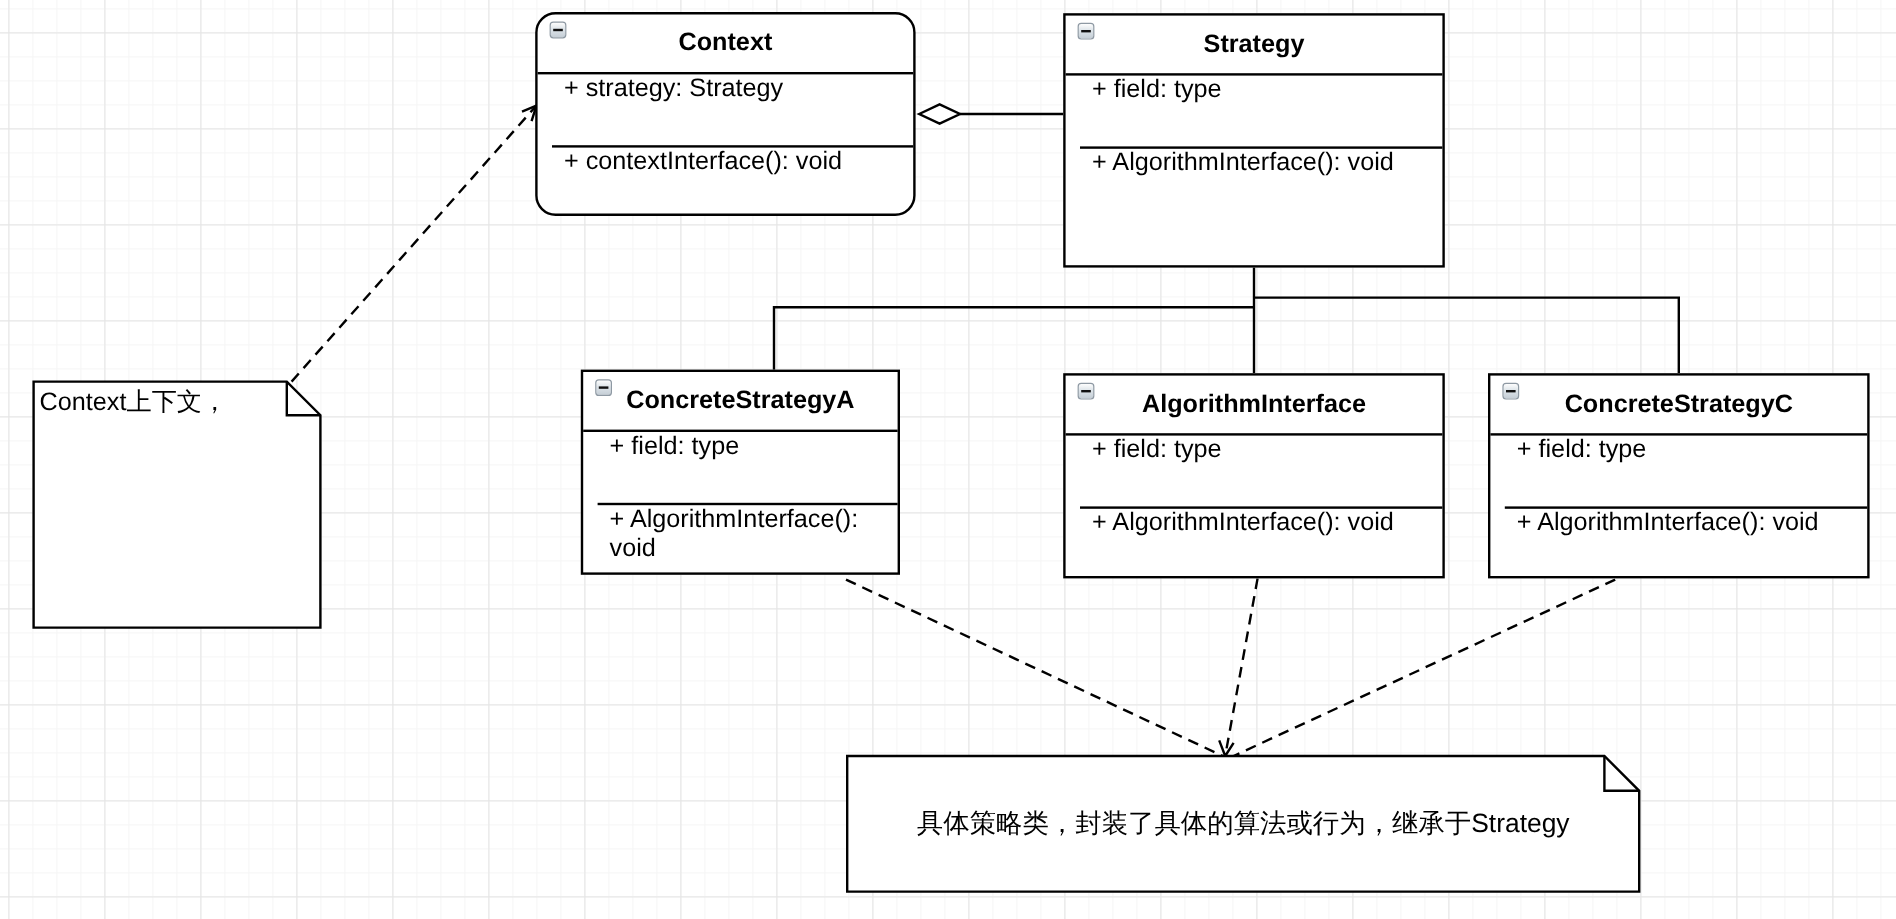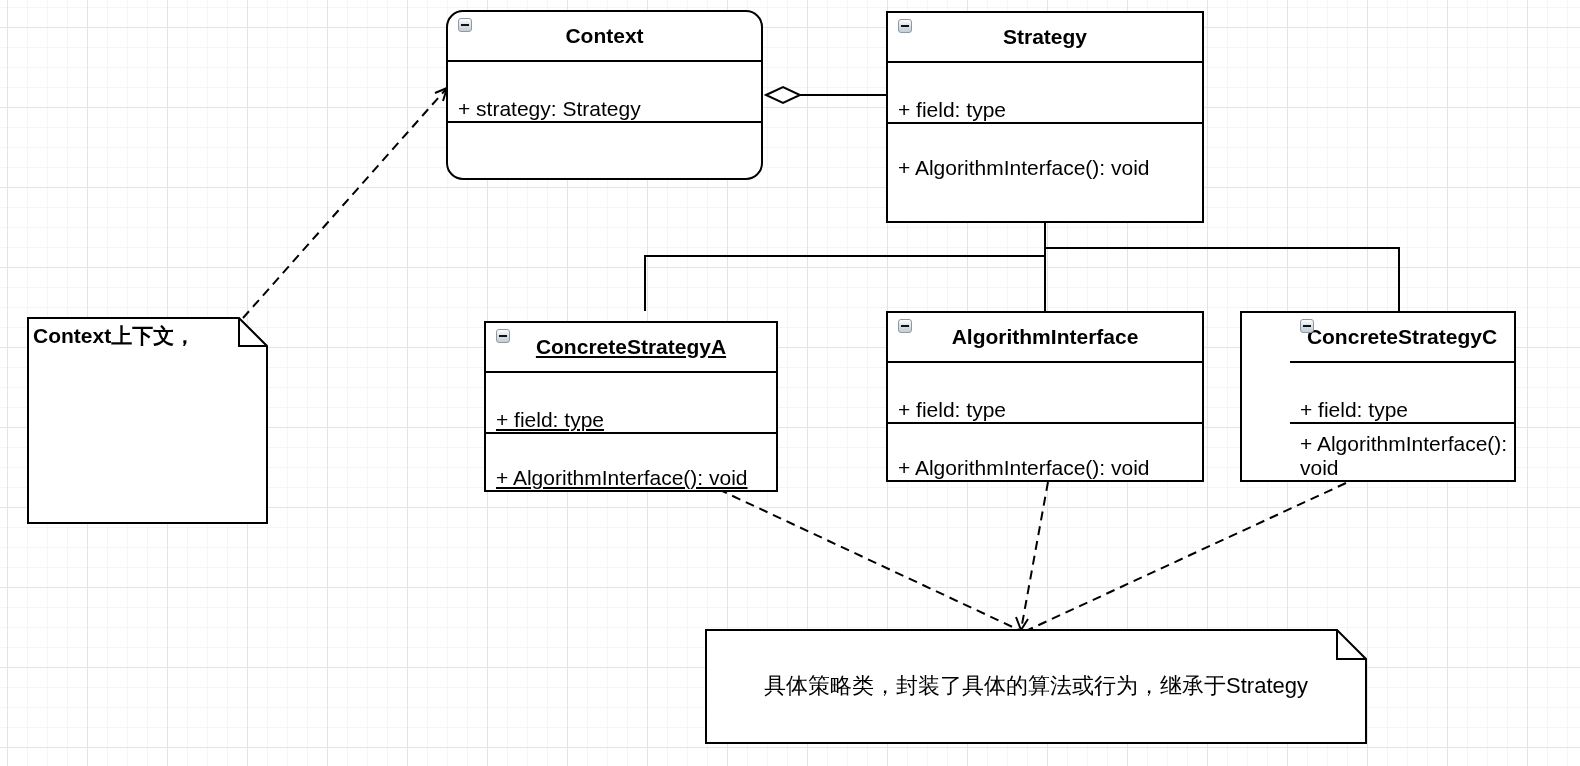--- a/index.html
+++ b/index.html
@@ -30,32 +30,33 @@
   }
   .collapse-btn{
     position:absolute;left:10px;top:6px;width:14px;height:14px;
     border:1px solid #8e99a3;border-radius:3px;
     background:linear-gradient(180deg,#fdfdfd 0%,#dde4e9 45%,#c5ced6 100%);
     display:flex;align-items:center;justify-content:center;
     box-sizing:border-box;
   }
   .minus-bar{width:8px;height:2px;background:#111;}
   .uml-section{
-    display:flex;align-items:flex-end;
+    display:flex;align-items:flex-start;
     padding-left:10px;font-size:21px;color:#000;
     box-sizing:border-box;
+    margin-left:12px;
   }
   .uml-attr{height:61px;border-bottom:2px solid #000000;}
   .uml-method{height:56px;}
   .note-text{
     position:absolute;z-index:3;color:#000;
   }
   .note-text-left{
     left:33px;top:322px;width:232px;
-    font-size:21px;line-height:28px;text-align:left;font-weight:bold;
+    font-size:21px;line-height:28px;text-align:left;
   }
   .note-text-bottom{
     left:708px;top:631px;width:656px;height:110px;
     display:flex;align-items:center;justify-content:center;
     font-size:22px;
   }
 </style>
 </head>
 <body>
 
@@ -107,38 +108,41 @@
   <div class="uml-class" style="left:446px;top:10px;width:317px;height:170px;border-radius:17px;">
     <div class="uml-header">
       <span class="collapse-btn">
         <span class="minus-bar"></span>
       </span>
       <span>Context</span>
     </div>
     <div class="uml-section uml-attr">
       <span>+ strategy: Strategy</span>
     </div>
+    <div class="uml-section uml-method">
+      <span>+ contextInterface(): void</span>
+    </div>
   </div>
 
   <div class="uml-class" style="left:886px;top:11px;width:318px;height:212px;">
     <div class="uml-header">
       <span class="collapse-btn">
         <span class="minus-bar"></span>
       </span>
       <span>Strategy</span>
     </div>
     <div class="uml-section uml-attr">
       <span>+ field: type</span>
     </div>
     <div class="uml-section uml-method">
       <span>+ AlgorithmInterface(): void</span>
     </div>
   </div>
 
-  <div class="uml-class" style="left:484px;top:321px;width:294px;height:171px;text-decoration:underline;">
+  <div class="uml-class" style="left:484px;top:308px;width:266px;height:171px;">
     <div class="uml-header">
       <span class="collapse-btn">
         <span class="minus-bar"></span>
       </span>
       <span>ConcreteStrategyA</span>
     </div>
     <div class="uml-section uml-attr">
       <span>+ field: type</span>
     </div>
     <div class="uml-section uml-method">
@@ -154,21 +158,21 @@
       <span>AlgorithmInterface</span>
     </div>
     <div class="uml-section uml-attr">
       <span>+ field: type</span>
     </div>
     <div class="uml-section uml-method">
       <span>+ AlgorithmInterface(): void</span>
     </div>
   </div>
 
-  <div class="uml-class" style="left:1240px;top:311px;width:276px;height:171px;padding-left:48px;">
+  <div class="uml-class" style="left:1240px;top:311px;width:318px;height:171px;">
     <div class="uml-header">
       <span class="collapse-btn">
         <span class="minus-bar"></span>
       </span>
       <span>ConcreteStrategyC</span>
     </div>
     <div class="uml-section uml-attr">
       <span>+ field: type</span>
     </div>
     <div class="uml-section uml-method">

